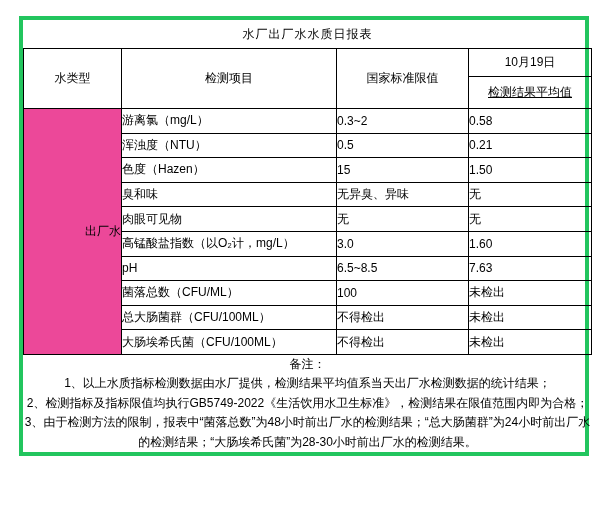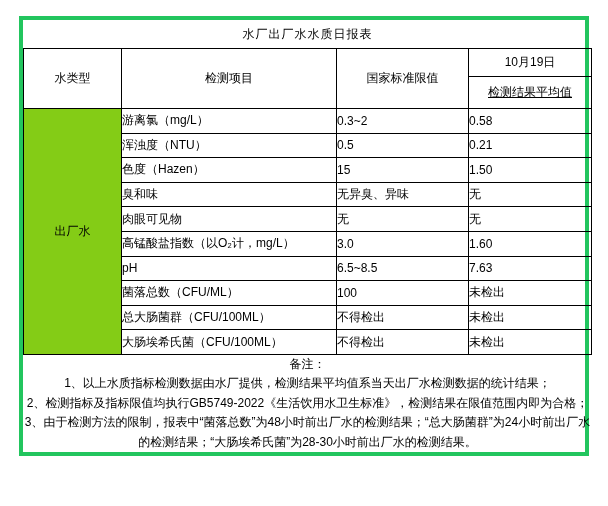--- a/index.html
+++ b/index.html
@@ -62,22 +62,22 @@
     font-weight: bold;
     height: 27px;
   }
   .head-avg {
     text-align: center;
     font-size: 11.5px;
     height: 31px;
     text-decoration: underline;
   }
   .watertype {
-    background: #84cc16;
-    text-align: center;
+    background: #ec4899;
+    text-align: right;
     font-size: 12.5px;
   }
   .item-cell {
     padding-left: 8px;
     font-size: 12px;
     height: 23.6px;
     text-align: left;
   }
   .val-cell {
     font-size: 12px;

